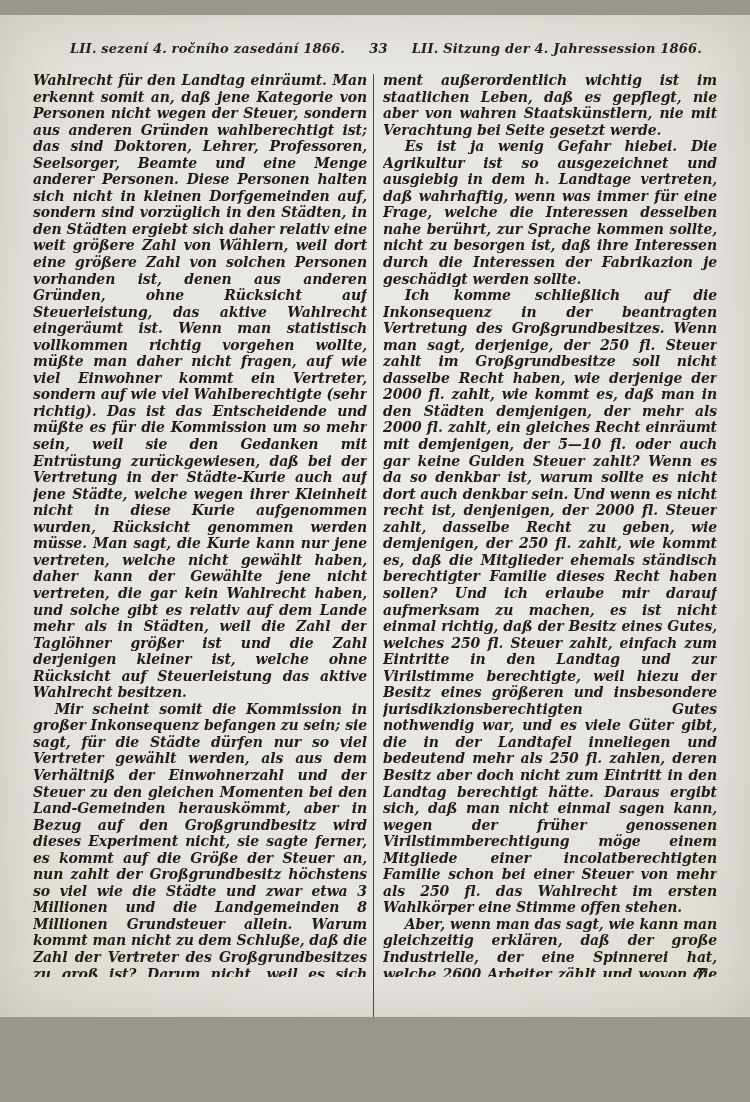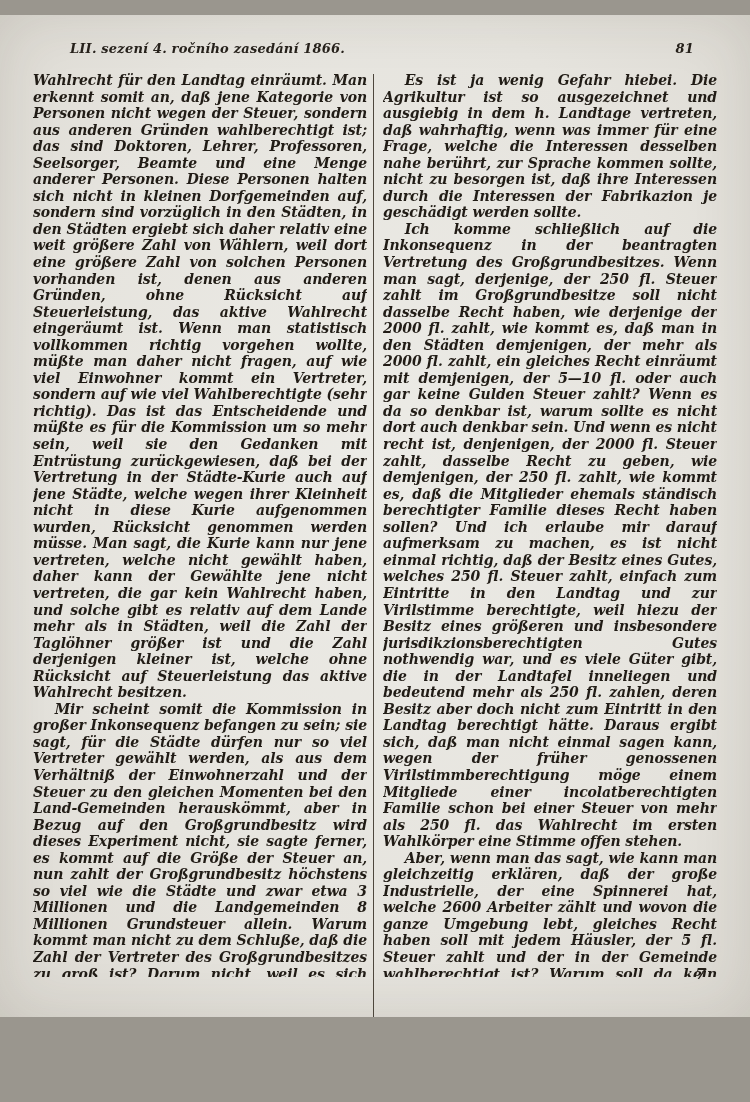--- a/index.html
+++ b/index.html
@@ -72,30 +72,32 @@
     color: #26211b;
   }
 </style>
 </head>
 <body>
 
 <div class="page">
 
   <div class="header">
     <span class="h-left">LII. sezení 4. ročního zasedání 1866.</span>
-    <span class="h-center">81</span>
+    <span class="h-center">33</span>
+    <span class="h-right">LII. Sitzung der 4. Jahressession 1866.</span>
   </div>
 
   <div class="columns">
     <div class="col">
         <p class="para">Wahlrecht für den Landtag einräumt. Man erkennt somit an, daß jene Kategorie von Personen nicht wegen der Steuer, sondern aus anderen Gründen wahlberechtigt ist; das sind Doktoren, Lehrer, Professoren, Seelsorger, Beamte und eine Menge anderer Personen. Diese Personen halten sich nicht in kleinen Dorfgemeinden auf, sondern sind vorzüglich in den Städten, in den Städten ergiebt sich daher relativ eine weit größere Zahl von Wählern, weil dort eine größere Zahl von solchen Personen vorhanden ist, denen aus anderen Gründen, ohne Rücksicht auf Steuerleistung, das aktive Wahlrecht eingeräumt ist. Wenn man statistisch vollkommen richtig vorgehen wollte, müßte man daher nicht fragen, auf wie viel Einwohner kommt ein Vertreter, sondern auf wie viel Wahlberechtigte (sehr richtig). Das ist das Entscheidende und müßte es für die Kommission um so mehr sein, weil sie den Gedanken mit Entrüstung zurückgewiesen, daß bei der Vertretung in der Städte-Kurie auch auf jene Städte, welche wegen ihrer Kleinheit nicht in diese Kurie aufgenommen wurden, Rücksicht genommen werden müsse. Man sagt, die Kurie kann nur jene vertreten, welche nicht gewählt haben, daher kann der Gewählte jene nicht vertreten, die gar kein Wahlrecht haben, und solche gibt es relativ auf dem Lande mehr als in Städten, weil die Zahl der Taglöhner größer ist und die Zahl derjenigen kleiner ist, welche ohne Rücksicht auf Steuerleistung das aktive Wahlrecht besitzen.</p>
         <p class="para indent">Mir scheint somit die Kommission in großer Inkonsequenz befangen zu sein; sie sagt, für die Städte dürfen nur so viel Vertreter gewählt werden, als aus dem Verhältniß der Einwohnerzahl und der Steuer zu den gleichen Momenten bei den Land-Gemeinden herauskömmt, aber in Bezug auf den Großgrundbesitz wird dieses Experiment nicht, sie sagte ferner, es kommt auf die Größe der Steuer an, nun zahlt der Großgrundbesitz höchstens so viel wie die Städte und zwar etwa 3 Millionen und die Landgemeinden 8 Millionen Grundsteuer allein. Warum kommt man nicht zu dem Schluße, daß die Zahl der Vertreter des Großgrundbesitzes zu groß ist? Darum nicht, weil es sich eben um eine Interessenvertretung handelt und weil die Interessen nicht nach dem Richtscheit des Steuerguldens abgemessen werden können, darum ist der Großgrundbesitz berechtigt, eine größere Zahl von Vertretern anzustreben, darum sollte man aber auch dem städtischen Elemente in Böhmen seine Vertreter nicht mißgönnen und zwar am wenigsten von Seite der Vertreter des Großgrundbesitzes. — Das wird nicht in Abrede gestellt werden können, daß, wenn ja etwas stabil und mit der Geschichte des Landes innig verbunden ist, so sind es seine Städte (Bravo) und sie haben ein historisches Recht auf Vertretung so gut, wie jene erlauchten Familien, denen wir sehr gern dieses Recht zugestehen wollen.</p>
       </div>
     <div class="divider"></div>
     <div class="col">
+        <p class="para">ment außerordentlich wichtig ist im staatlichen Leben, daß es gepflegt, nie aber von wahren Staatskünstlern, nie mit Verachtung bei Seite gesetzt werde.</p>
         <p class="para indent">Es ist ja wenig Gefahr hiebei. Die Agrikultur ist so ausgezeichnet und ausgiebig in dem h. Landtage vertreten, daß wahrhaftig, wenn was immer für eine Frage, welche die Interessen desselben nahe berührt, zur Sprache kommen sollte, nicht zu besorgen ist, daß ihre Interessen durch die Interessen der Fabrikazion je geschädigt werden sollte.</p>
         <p class="para indent">Ich komme schließlich auf die Inkonsequenz in der beantragten Vertretung des Großgrundbesitzes. Wenn man sagt, derjenige, der 250 fl. Steuer zahlt im Großgrundbesitze soll nicht dasselbe Recht haben, wie derjenige der 2000 fl. zahlt, wie kommt es, daß man in den Städten demjenigen, der mehr als 2000 fl. zahlt, ein gleiches Recht einräumt mit demjenigen, der 5—10 fl. oder auch gar keine Gulden Steuer zahlt? Wenn es da so denkbar ist, warum sollte es nicht dort auch denkbar sein. Und wenn es nicht recht ist, denjenigen, der 2000 fl. Steuer zahlt, dasselbe Recht zu geben, wie demjenigen, der 250 fl. zahlt, wie kommt es, daß die Mitglieder ehemals ständisch berechtigter Familie dieses Recht haben sollen? Und ich erlaube mir darauf aufmerksam zu machen, es ist nicht einmal richtig, daß der Besitz eines Gutes, welches 250 fl. Steuer zahlt, einfach zum Eintritte in den Landtag und zur Virilstimme berechtigte, weil hiezu der Besitz eines größeren und insbesondere jurisdikzionsberechtigten Gutes nothwendig war, und es viele Güter gibt, die in der Landtafel inneliegen und bedeutend mehr als 250 fl. zahlen, deren Besitz aber doch nicht zum Eintritt in den Landtag berechtigt hätte. Daraus ergibt sich, daß man nicht einmal sagen kann, wegen der früher genossenen Virilstimmberechtigung möge einem Mitgliede einer incolatberechtigten Familie schon bei einer Steuer von mehr als 250 fl. das Wahlrecht im ersten Wahlkörper eine Stimme offen stehen.</p>
         <p class="para indent">Aber, wenn man das sagt, wie kann man gleichzeitig erklären, daß der große Industrielle, der eine Spinnerei hat, welche 2600 Arbeiter zählt und wovon die ganze Umgebung lebt, gleiches Recht haben soll mit jedem Häusler, der 5 fl. Steuer zahlt und der in der Gemeinde wahlberechtigt ist? Warum soll da kein Unterschied sein, warum will man hier die selbstständige Vertretung der Handels- und Gewerbekammern nehmen?</p>
         <p class="para indent">Das sind im Allgemeinen und in den allerweitesten Umrissen die Bedenken, die sich gegen das statistische Elaborat der Kommission ergeben. Ich könnte noch stundenlange darüber sprechen, (Unruhe:) ich thue es aber nicht, einerseits, weil ich die Geduld des h. Hauses nicht allzu sehr in Anspruch nehmen will; aber andererseits darum, weil ich glaube, wo solche Mängel und Gebrechen, wie die schon angeführten nachgewiesen sind, würde die Aufzählung</p>
       </div>
   </div>
 
   <div class="sig-mark">7</div>
 
 </div>

